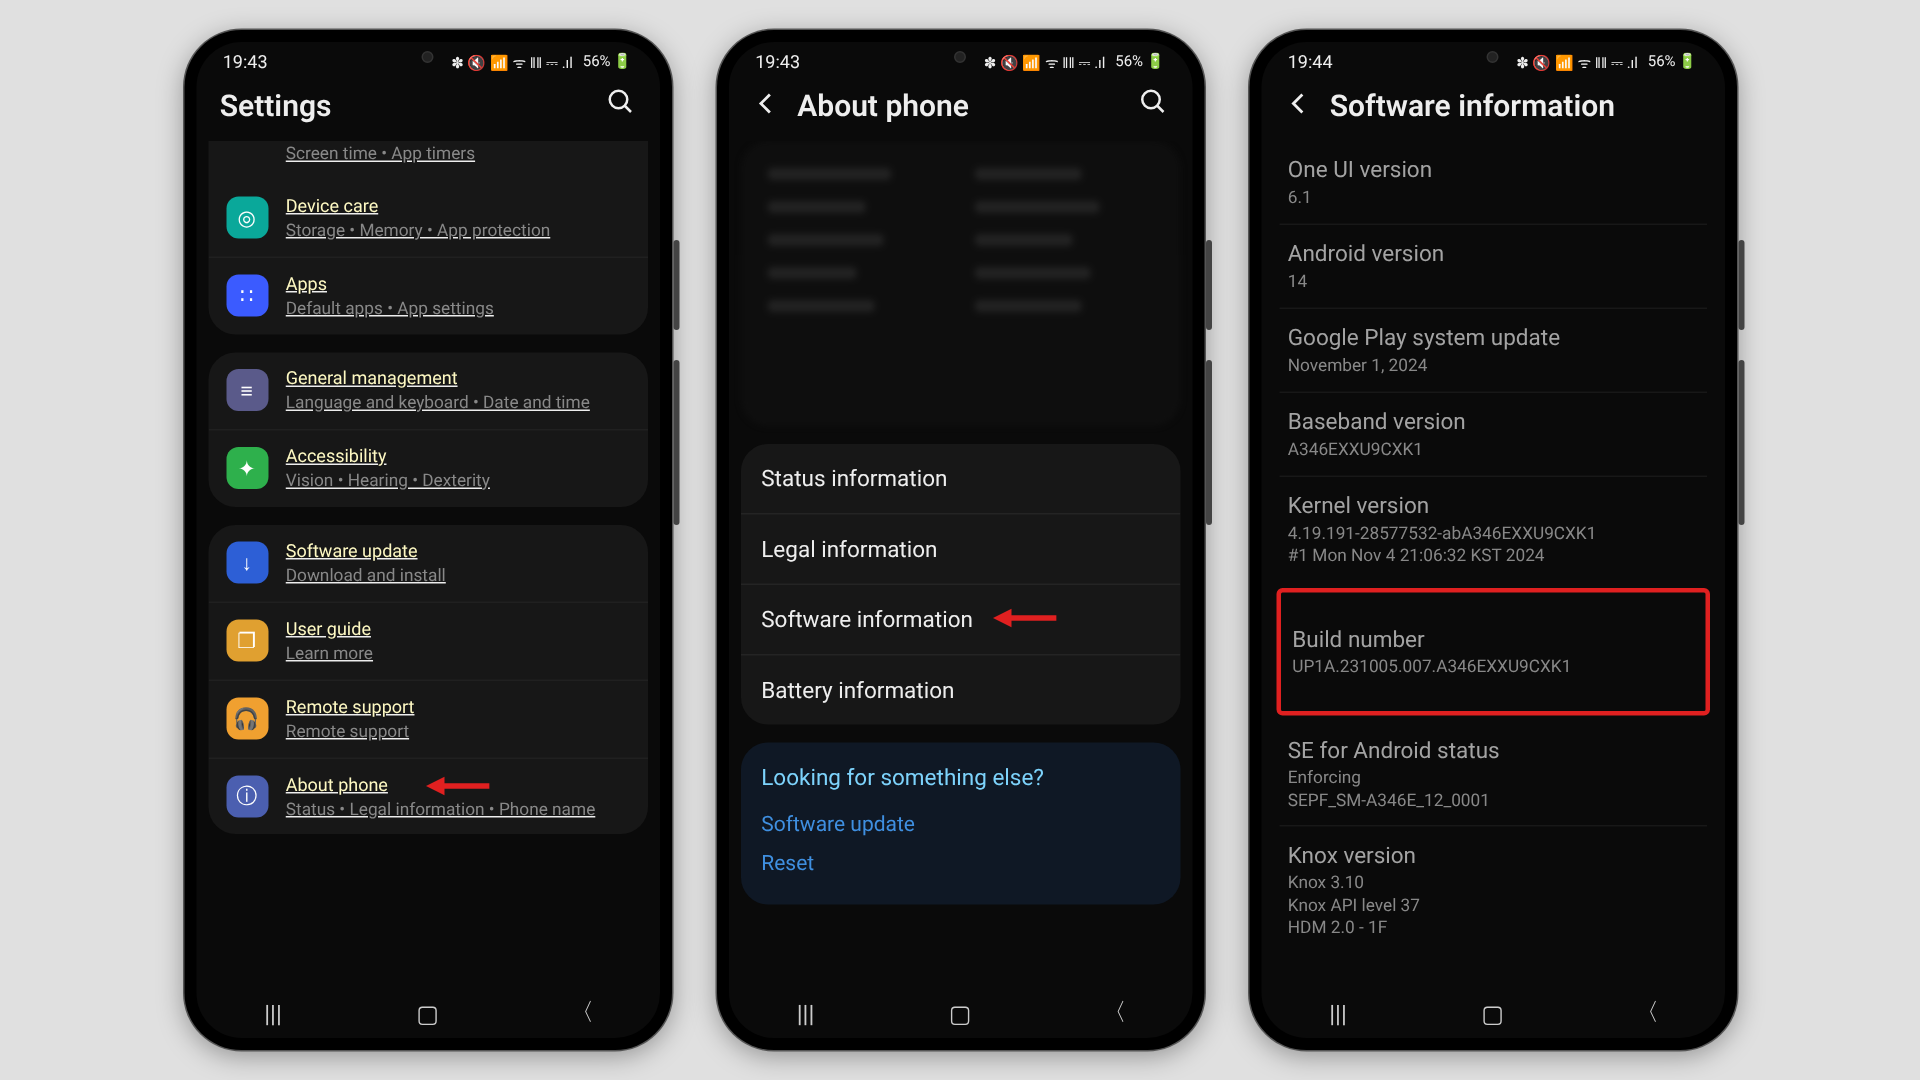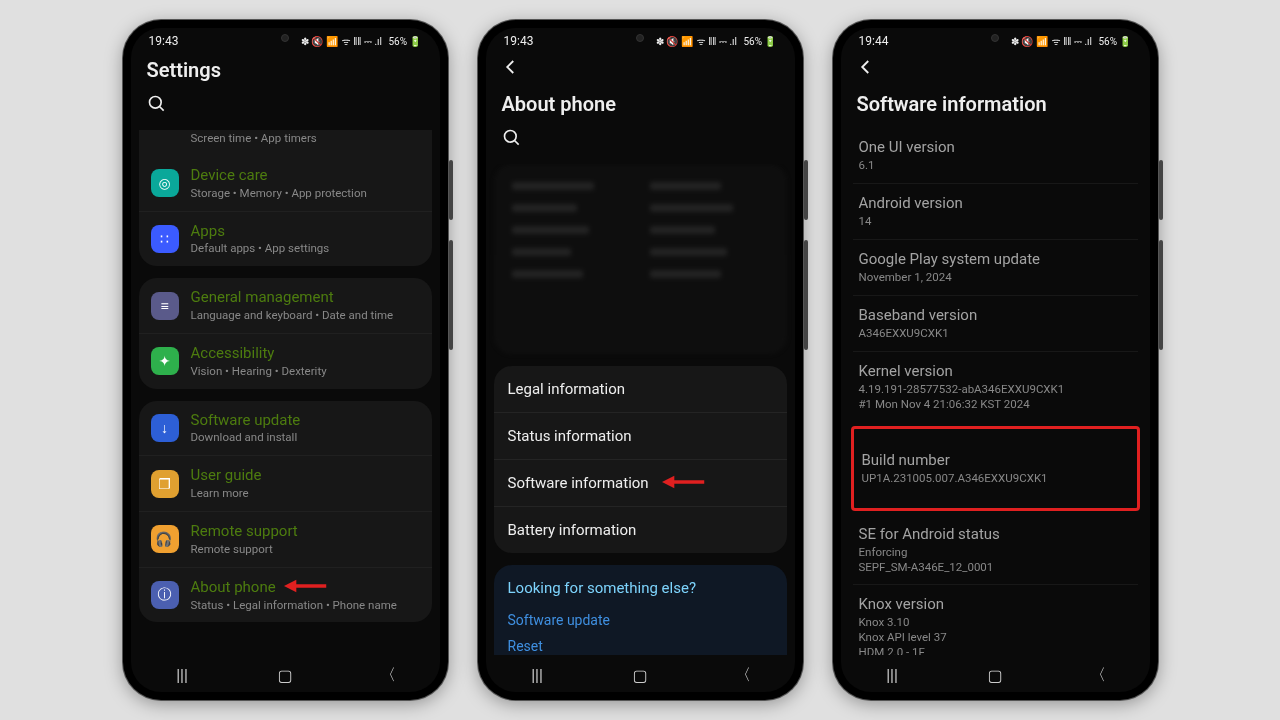--- a/index.html
+++ b/index.html
@@ -67,24 +67,23 @@
     top:14px;
     left:50%;
     transform:translateX(-50%);
     width:8px;height:8px;
     background:#222;
     border-radius:50%;
     border:1px solid #333;
   }
   .header {
     display:flex;
-    align-items:flex-start;
+    align-items:flex-end;
     padding: 8px 16px 12px;
     gap:12px;
-    flex-direction:column;
   }
   .back-btn { width:18px; cursor:pointer; color:#eee;}
   .title { font-size:20px; font-weight:600; flex:1; }
   .search-btn { width:20px; color:#eee; cursor:pointer;}
   .content {
     flex:1;
     overflow:hidden;
     padding: 0 8px;
   }
   .group {
@@ -102,22 +101,22 @@
   }
   .row + .row { border-top:1px solid rgba(255,255,255,.04);}
   .icon {
     width:28px;height:28px;
     border-radius:8px;
     display:flex;align-items:center;justify-content:center;
     font-size:14px;
     flex-shrink:0;
     color:#fff;
   }
-  .row-text { flex:1; min-width:0;}
-  .row-title { font-size:15px; color:#4d7c0f; line-height:1.25;}
+  .row-text { flex:1; min-width:0;text-decoration:underline;}
+  .row-title { font-size:12px; color:#fef9c3; line-height:1.25;}
   .row-sub { font-size:11.5px; color:#888; line-height:1.3; margin-top:1px;}
   .simple-row { padding:14px 14px; font-size:15px; color:#eee; display:flex; align-items:center;}
   .simple-row + .simple-row { border-top:1px solid rgba(255,255,255,.06);}
   .info-row { padding:10px 6px; }
   .info-row + .info-row { border-top:1px solid rgba(255,255,255,.06);}
   .info-title { font-size:15px; color:#a3a3a3; margin-bottom:2px;}
   .info-sub { font-size:11.5px; color:#888; line-height:1.3;}
   .looking {
     background:#0f1825;
     border-radius:18px;
@@ -295,22 +294,22 @@
         </div>
         <div class="blur-col">
           <div class="blur-line" style="width:60%"></div>
             <div class="blur-line" style="width:70%"></div>
           <div class="blur-line" style="width:55%"></div>
             <div class="blur-line" style="width:65%"></div>
           <div class="blur-line" style="width:60%"></div>
         </div>
       </div>
       <div class="group" id="p2list">
+          <div class="simple-row" style="position: relative;">Status information</div>
           <div class="simple-row" style="position: relative;">Legal information</div>
-          <div class="simple-row" style="position: relative;">Status information</div>
           <div class="simple-row" style="position: relative;">Software information<div class="arrow" style="left: 168px; top: 14px;"><svg viewBox="0 0 50 18">
                 <line x1="48" y1="9" x2="8" y2="9" stroke="#e02020" stroke-width="4"></line>
                 <polygon points="0,9 14,2 14,16" fill="#e02020"></polygon>
               </svg></div></div>
           <div class="simple-row" style="position: relative;">Battery information</div>
         </div>
       <div class="looking">
         <div class="looking-title">Looking for something else?</div>
         <div id="p2links">
             <div class="link">Software update</div>

